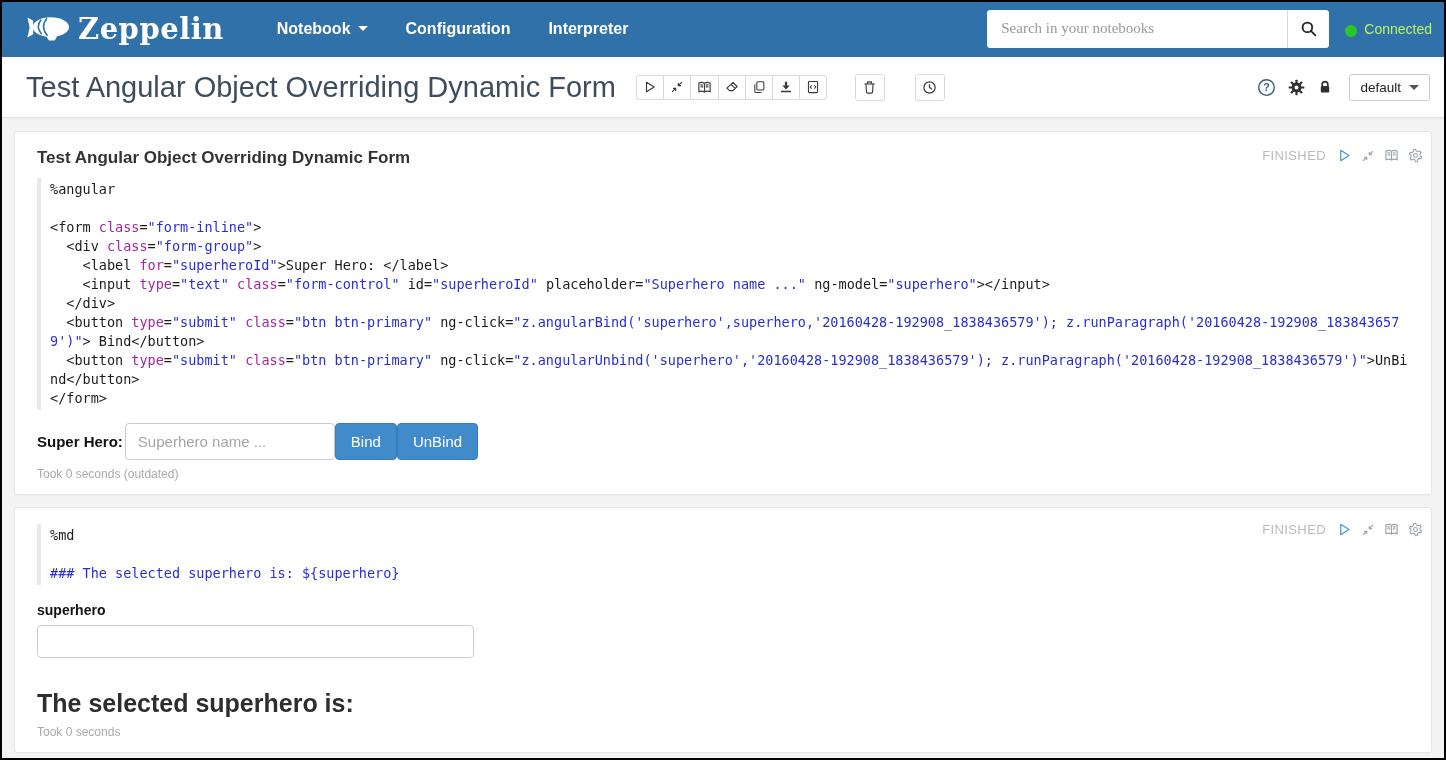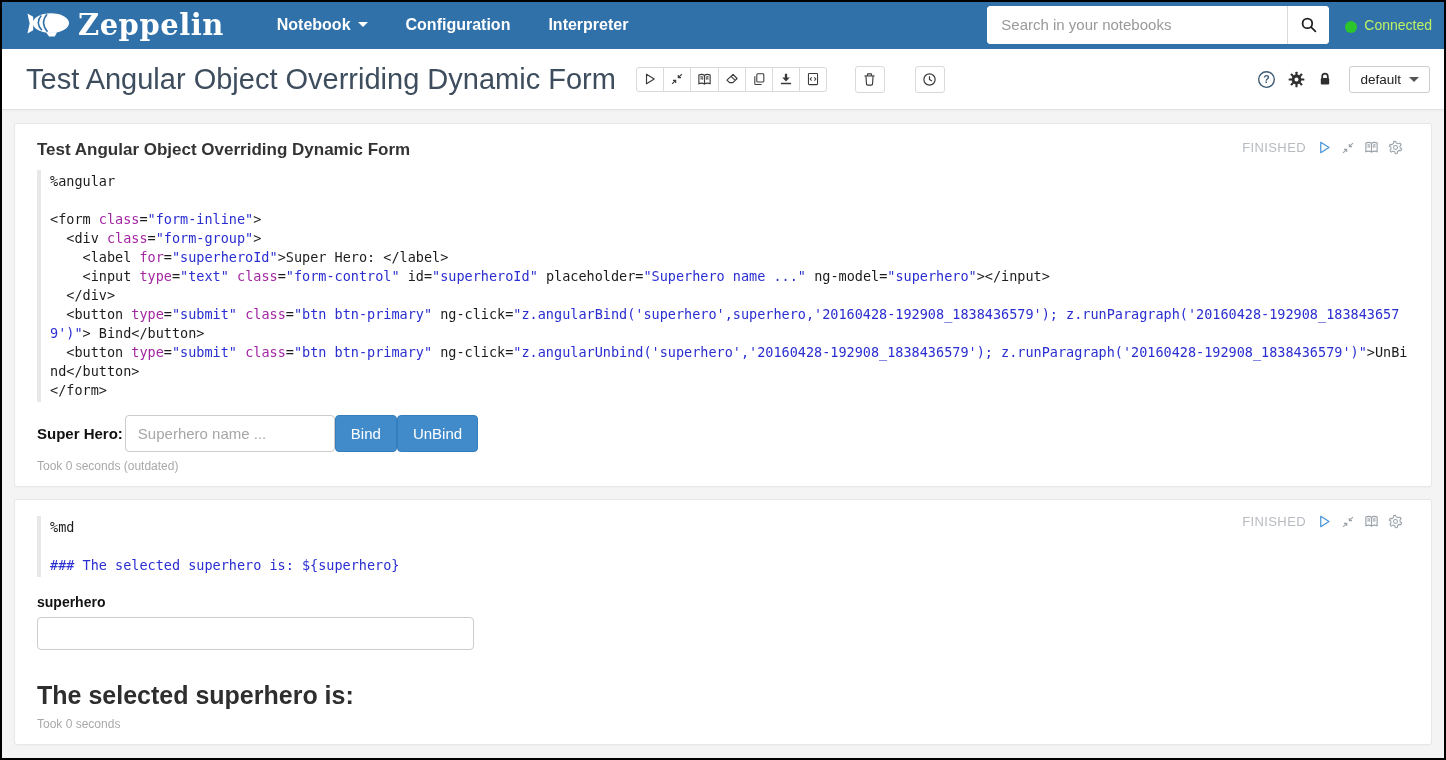--- a/index.html
+++ b/index.html
@@ -7,30 +7,30 @@
   body {
     font-family:"Liberation Sans", sans-serif;
     background:#f4f4f4;
     overflow:hidden;
     position:relative;
   }
   .screen-frame { position:absolute; inset:0; border:2px solid #000; pointer-events:none; z-index:99; }
 
   
   .navbar {
-    height:49px; background:#3071a9; display:flex; align-items:center;
+    height:57px; background:#3071a9; display:flex; align-items:center;
     padding:0 14px 0 26px; color:#fff;
   }
   .brand { display:flex; align-items:center; gap:8px; cursor:pointer; }
   .brand-text { font-family:"DejaVu Serif", serif; font-weight:700; font-size:29px; letter-spacing:.5px; }
   .nav-links { display:flex; align-items:center; margin-left:34px; }
   .nav-link { color:#fff; font-size:16px; font-weight:700; padding:0 19px; display:flex; align-items:center; gap:7px; cursor:pointer; height:57px; }
   .caret { width:0; height:0; border-left:5px solid transparent; border-right:5px solid transparent; border-top:5px solid currentColor; display:inline-block; }
   .search-wrap { margin-left:auto; display:flex; align-items:stretch; height:38px; background:#fff; border-radius:4px; overflow:hidden; width:342px; }
-  .search-input { flex:1; border:none; outline:none; padding:8px 14px; font-size:15px; color:#0369a1; font-family:Liberation Sans, sans-serif; }
+  .search-input { flex:1; border:none; outline:none; padding:8px 14px; font-size:15px; color:#0369a1; font-family:Liberation Serif, serif; }
   .search-input::placeholder { color:#999; }
   .search-btn { width:42px; background:#fff; border:none; border-left:1px solid #d9d9d9; display:flex; align-items:center; justify-content:center; cursor:pointer; color:#222; }
   .conn { display:flex; align-items:flex-end; gap:7px; margin-left:16px; font-size:14px; color:#bef264; }
   .conn-dot { width:12px; height:12px; border-radius:50%; background:#2cc52c; }
 
   
   .note-bar {
     background:#fff; height:61px; display:flex; align-items:center;
     padding:0 16px 0 26px; border-bottom:1px solid #e2e2e2; box-shadow:0 1px 2px rgba(0,0,0,.04);
   }
@@ -54,21 +54,21 @@
     font-family:"Liberation Sans", sans-serif;
   }
 
   
   .content { padding:13px 14px 0 14px; }
   .para {
     background:#fff; border:1px solid #e7e7e7; border-radius:3px; position:relative;
     padding:12px 20px 13px 22px; margin-bottom:12px; box-shadow:0 1px 1px rgba(0,0,0,.02);
   }
   .para-title { font-size:17px; font-weight:700; color:#333; padding-top:4px; }
-  .para-status { position:absolute; top:16px; right:28px; display:flex; align-items:center; gap:9px; }
+  .para-status { position:absolute; top:16px; right:8px; display:flex; align-items:center; gap:9px; }
   .status-text { font-size:13px; color:#b7bbc0; letter-spacing:.4px; margin-right:2px; }
   .pico { color:#9aa1a8; display:flex; align-items:center; cursor:pointer; }
   .pico.run { color:#4693d6; }
 
   .code {
     margin-top:10px; border-left:4px solid #e8e8e8; padding:2px 0 2px 9px;
     font-family:"DejaVu Sans Mono", monospace; font-size:13.5px; line-height:19px;
     white-space:pre-wrap; word-break:break-all; color:#1c1c1c;
   }
   .tok-p { color:#1c1c1c; }

